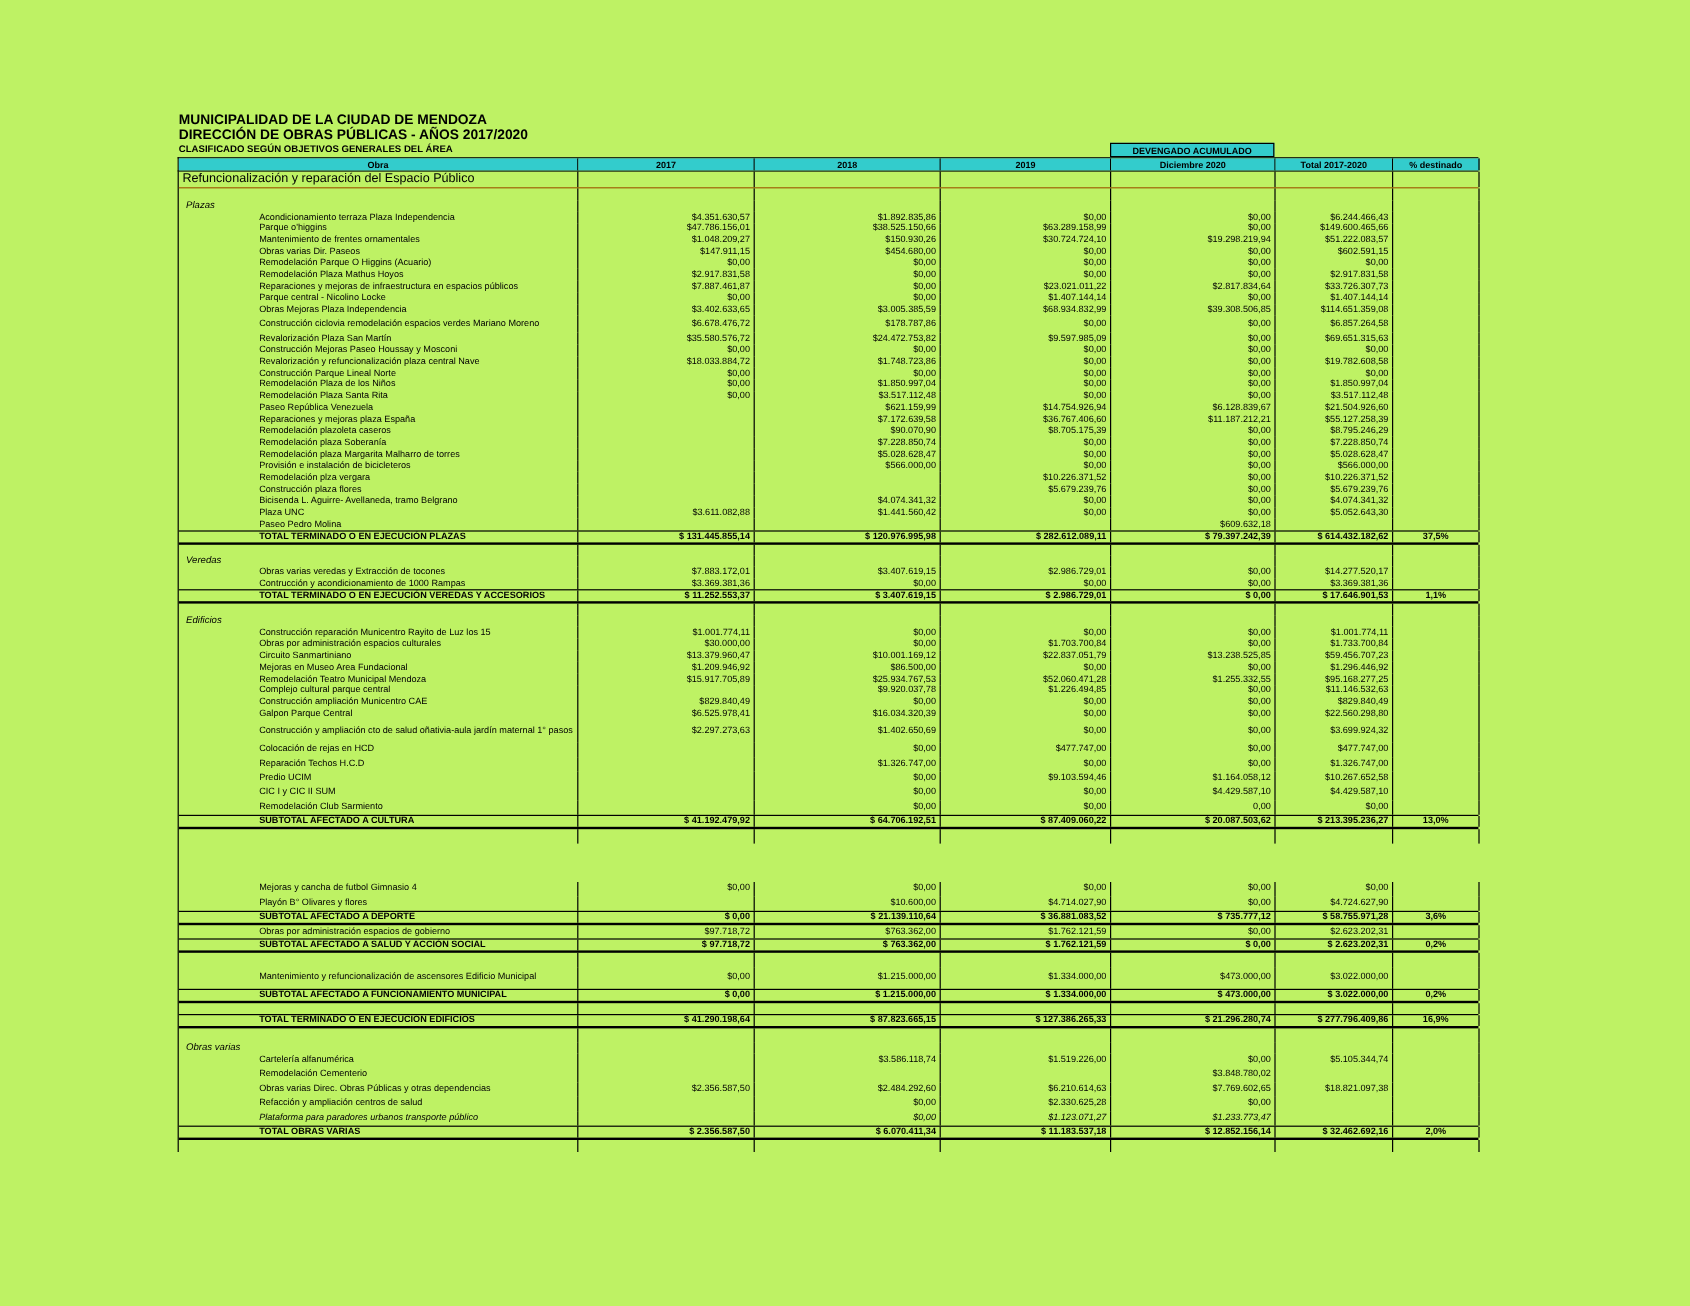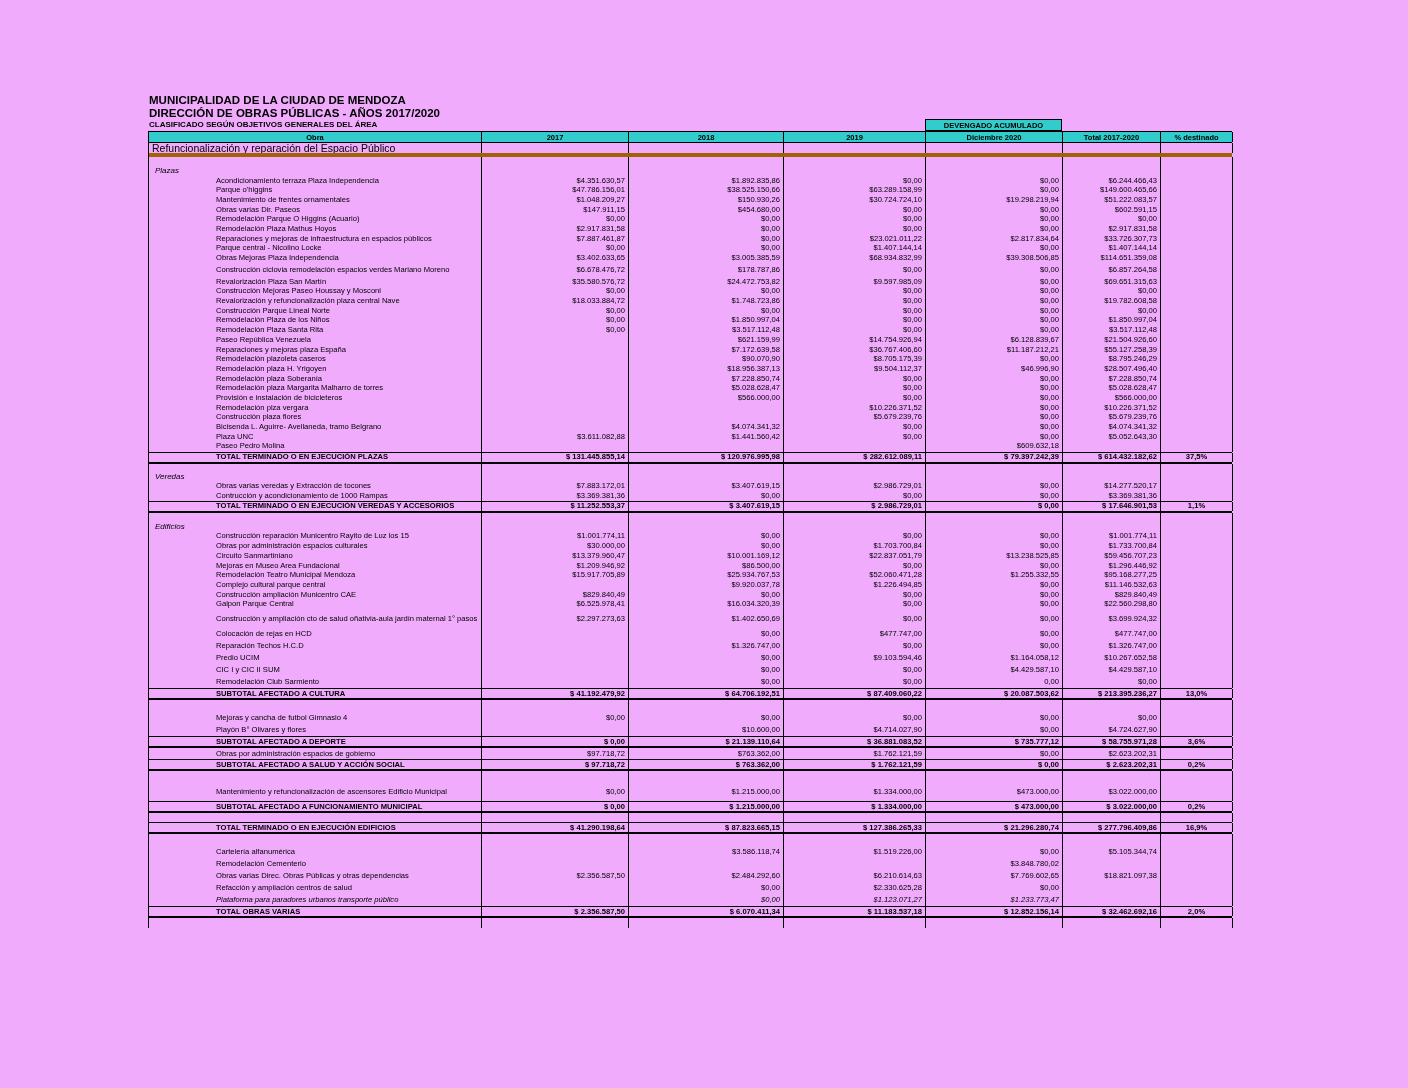--- a/index.html
+++ b/index.html
@@ -1,19 +1,19 @@
 <!DOCTYPE html>
 <html style="--teal: #33CCCC;"><head>
 <meta charset="utf-8">
 <style>
   :root { --teal:#33CCCC; }
   * { margin:0; padding:0; box-sizing:border-box; }
   html,body { width:1408px; height:1088px; background:#fff; overflow:hidden;
     font-family:"Liberation Sans", sans-serif; color:#000; }
-  .page { position:relative; width:1408px; height:1088px; background:#f0abfc; }
+  .page { position:relative; width:1408px; height:1088px; background:#bef264; }
 
   .t1 { position:absolute; left:149px; top:94px;  font-size:11.5px; font-weight:bold; }
   .t2 { position:absolute; left:149px; top:107px; font-size:11.5px; font-weight:bold; }
   .t3 { position:absolute; left:149px; top:120px; font-size:8px;  font-weight:bold; }
 
   .tbl { position:absolute; left:148px; top:119px; width:1084px; }
 
   .grid { display:grid; grid-template-columns:333px 147px 155px 142px 137px 98px 72px; }
 
   .dev-strip { height:12px; }
@@ -28,21 +28,21 @@
     font-size:7.5px; font-weight:bold; }
 
   .body { border-left:1px solid #000; }
   .row { height:9.7px; align-items:stretch; }
   .c { border-right:1px solid #000; display:flex; align-items:center;
     overflow:hidden; font-size:7.6px; line-height:8.6px; white-space:nowrap; }
   .c.label { padding-left:67px; padding-right:2px; }
   .c.num  { justify-content:flex-end; padding-right:3px; }
   .c.pct  { justify-content:center; }
 
-  .r-group { height:14px; border-bottom:4px solid #a16207; }
+  .r-group { height:14px; border-bottom:1px solid #a16207; }
   .r-group .label { padding-left:3px; font-size:10.5px; }
   .r-section .label { padding-left:6px; font-style:italic; font-size:8px; }
   .r-total { font-weight:bold; border-top:1.8px solid #000; border-bottom:2.2px solid #000; }
   .r-total .c { font-size:7.6px; }
   .r-wrap .label { white-space:normal; line-height:8.2px; }
 </style>
 </head>
 <body>
 
 <div class="page">
@@ -256,29 +256,20 @@
         <div class="grid row r-item">
     <div class="c label">Remodelación plazoleta caseros</div>
     <div class="c num"></div>
     <div class="c num">$90.070,90</div>
     <div class="c num">$8.705.175,39</div>
     <div class="c num">$0,00</div>
     <div class="c num">$8.795.246,29</div>
     <div class="c pct"></div>
   </div>
         <div class="grid row r-item">
-    <div class="c label">Remodelación plaza H. Yrigoyen</div>
-    <div class="c num"></div>
-    <div class="c num">$18.956.387,13</div>
-    <div class="c num">$9.504.112,37</div>
-    <div class="c num">$46.996,90</div>
-    <div class="c num">$28.507.496,40</div>
-    <div class="c pct"></div>
-  </div>
-        <div class="grid row r-item">
     <div class="c label">Remodelación plaza Soberanía</div>
     <div class="c num"></div>
     <div class="c num">$7.228.850,74</div>
     <div class="c num">$0,00</div>
     <div class="c num">$0,00</div>
     <div class="c num">$7.228.850,74</div>
     <div class="c pct"></div>
   </div>
         <div class="grid row r-item">
     <div class="c label">Remodelación plaza Margarita Malharro de torres</div>
@@ -552,21 +543,21 @@
   </div>
         <div class="grid row r-sp" style="height: 12px;">
     <div class="c label"></div>
     <div class="c num"></div>
     <div class="c num"></div>
     <div class="c num"></div>
     <div class="c num"></div>
     <div class="c num"></div>
     <div class="c pct"></div>
   </div>
-        <div class="grid row r-item" style="height: 12px;">
+        <div class="grid row r-item" style="height: 12px; margin-top: 32px;">
     <div class="c label">Mejoras y cancha de futbol Gimnasio 4</div>
     <div class="c num">$0,00</div>
     <div class="c num">$0,00</div>
     <div class="c num">$0,00</div>
     <div class="c num">$0,00</div>
     <div class="c num">$0,00</div>
     <div class="c pct"></div>
   </div>
         <div class="grid row r-item" style="height: 12px;">
     <div class="c label">Playón B° Olivares y flores</div>
@@ -651,20 +642,29 @@
   </div>
         <div class="grid row r-sp" style="height: 12px;">
     <div class="c label"></div>
     <div class="c num"></div>
     <div class="c num"></div>
     <div class="c num"></div>
     <div class="c num"></div>
     <div class="c num"></div>
     <div class="c pct"></div>
   </div>
+        <div class="grid row r-section" style="height: 9px;">
+    <div class="c label">Obras varias</div>
+    <div class="c num"></div>
+    <div class="c num"></div>
+    <div class="c num"></div>
+    <div class="c num"></div>
+    <div class="c num"></div>
+    <div class="c pct"></div>
+  </div>
         <div class="grid row r-item" style="height: 12px;">
     <div class="c label">Cartelería alfanumérica</div>
     <div class="c num"></div>
     <div class="c num">$3.586.118,74</div>
     <div class="c num">$1.519.226,00</div>
     <div class="c num">$0,00</div>
     <div class="c num">$5.105.344,74</div>
     <div class="c pct"></div>
   </div>
         <div class="grid row r-item" style="height: 12px;">

